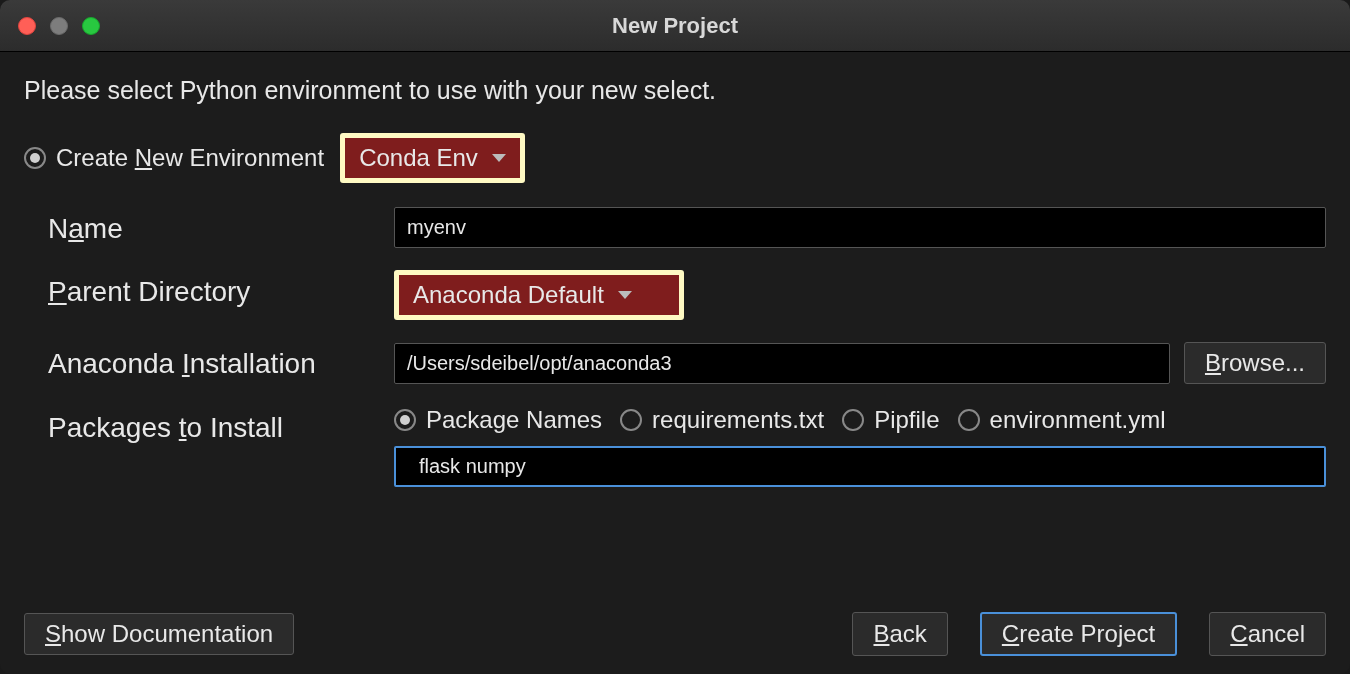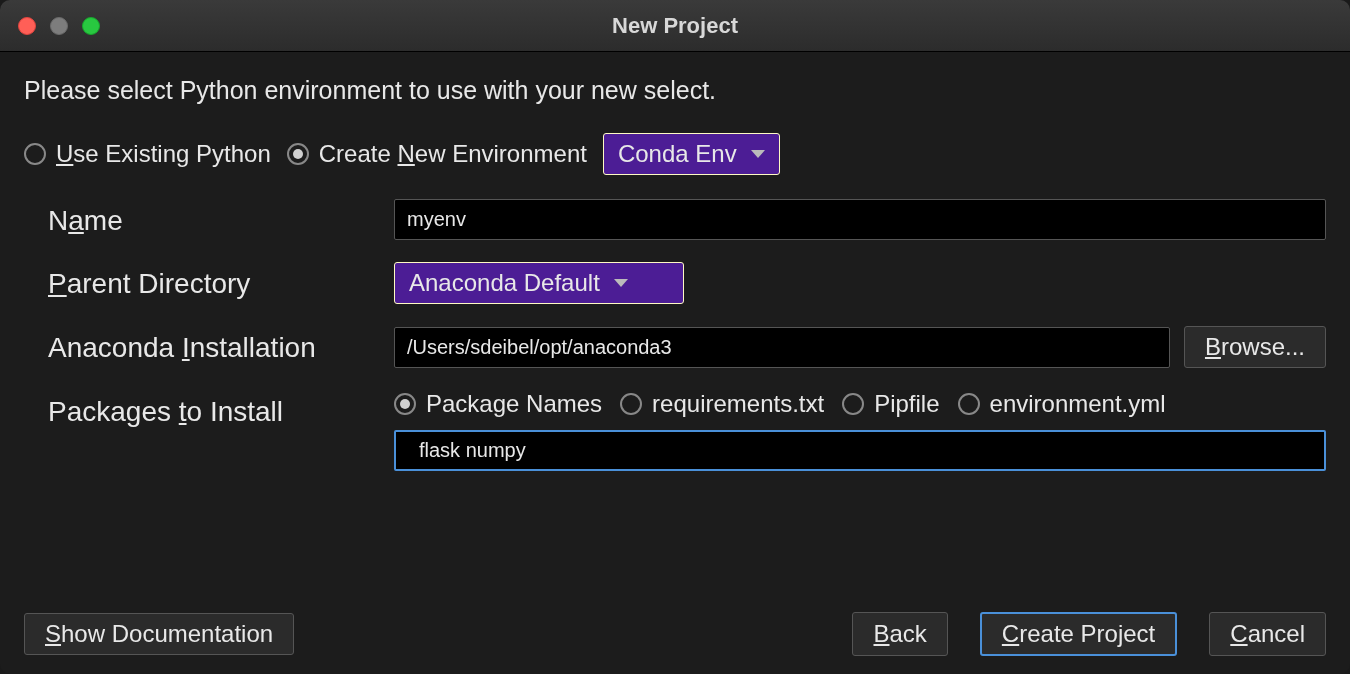--- a/index.html
+++ b/index.html
@@ -56,22 +56,22 @@
     background: #1c1c1c;
     cursor: pointer;
     flex-shrink: 0;
   }
   .radio.selected::after {
     content: ""; width: 10px; height: 10px; border-radius: 50%;
     background: #d0d0d0;
   }
   .dropdown {
     display: inline-flex; align-items: center;
-    background: #4c1d95;
-    border: 1px solid #fef9c3;
+    background: #7f1d1d;
+    border: 5px solid #fef9c3;
     border-radius: 3px;
     padding: 6px 14px;
     gap: 14px;
     cursor: pointer;
     font-size: 24px;
   }
   .dropdown .arrow {
     width: 0; height: 0;
     border-left: 7px solid transparent;
     border-right: 7px solid transparent;
@@ -135,24 +135,20 @@
     </div>
     <div class="titlebar-title">New Project</div>
   </div>
 
   <div class="content">
 
     <div class="intro">Please select Python environment to use with your new select.</div>
 
     <div class="radio-row">
       <div class="seg">
-        <span class="radio"></span>
-        <span><span class="ul">U</span>se Existing Python</span>
-      </div>
-      <div class="seg">
         <span class="radio selected"></span>
         <span>Create <span class="ul">N</span>ew Environment</span>
       </div>
       <div class="dropdown">
         <span>Conda Env</span>
         <span class="arrow"></span>
       </div>
     </div>
 
     <div class="form">

